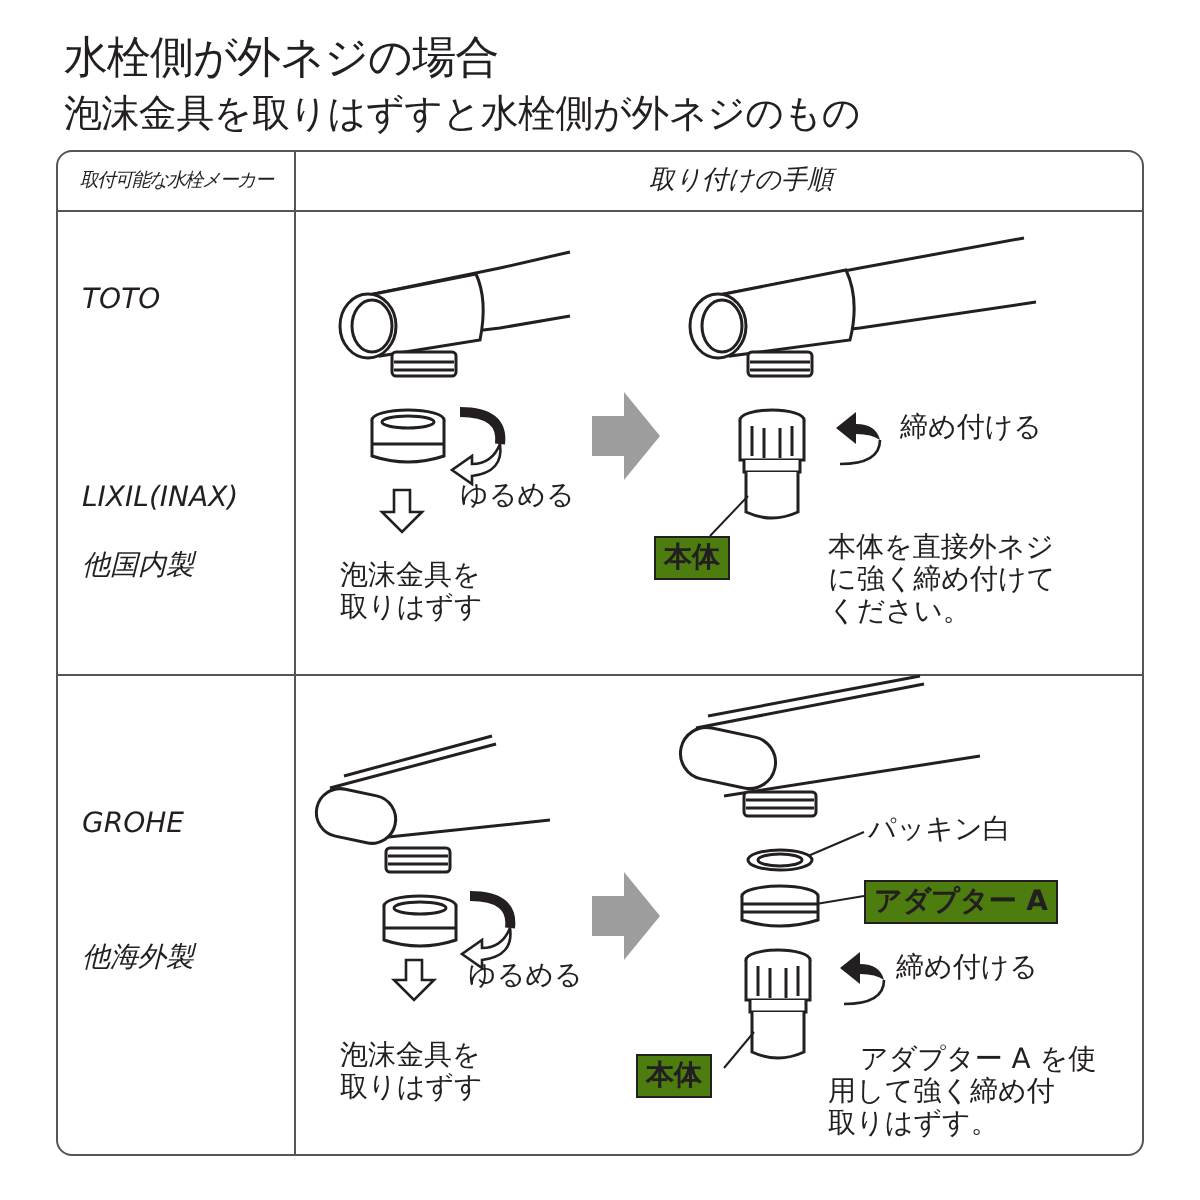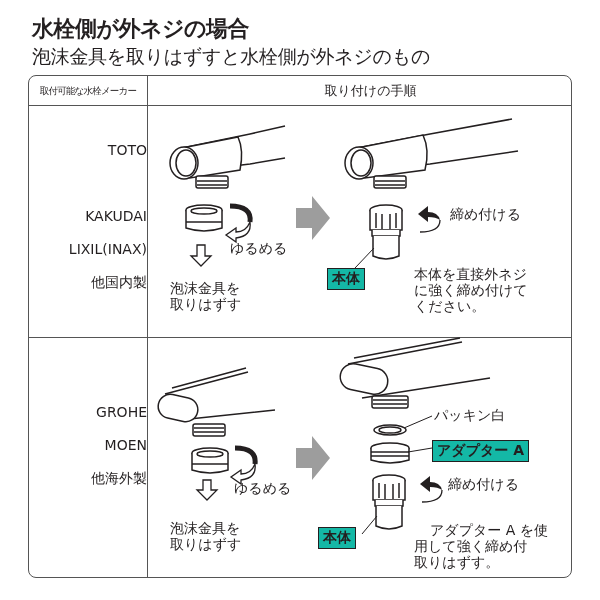--- a/index.html
+++ b/index.html
@@ -1,49 +1,47 @@
 <!DOCTYPE html>
 <html><head>
 <meta charset="utf-8">
 <style>
   html,body{margin:0;padding:0;background:#fff;}
   body{width:600px;height:600px;position:relative;overflow:hidden;font-family:"DejaVu Sans","Liberation Sans",sans-serif;color:#231f20;}
-  .title{position:absolute;left:32px;top:14px;font-size:22px;font-weight:bold;letter-spacing:-0.5px;}
+  .title{position:absolute;left:32px;top:14px;font-size:22px;font-weight:normal;letter-spacing:-0.5px;}
   .subtitle{position:absolute;left:32px;top:44px;font-size:19px;letter-spacing:-0.3px;}
-  .table{position:absolute;left:28px;top:75px;width:544px;height:503px;border:1.5px solid #555;border-radius:8px;box-sizing:border-box;}
+  .table{position:absolute;left:28px;top:75px;width:544px;height:503px;border:1.5px solid #555;border-radius:8px;box-sizing:border-box;font-style:italic;}
   .hline{position:absolute;left:0;right:0;height:0;border-top:1.5px solid #555;}
   .vline{position:absolute;top:0;bottom:0;width:0;border-left:1.5px solid #555;left:118px;}
   .hdr{position:absolute;top:0;height:29px;line-height:29px;font-size:11px;text-align:center;}
   .hdr.l{left:0;width:118px;font-size:9.5px;letter-spacing:-0.8px;}
   .hdr.r{left:118px;right:0;font-size:13px;margin-left:23px;}
-  .mk{position:absolute;left:0;width:118px;text-align:right;font-size:14px;}
+  .mk{position:absolute;left:12px;width:118px;text-align:left;font-size:14px;}
   .txt{position:absolute;font-size:14px;line-height:16px;white-space:nowrap;}
-  .box{position:absolute;border:1.5px solid #231f20;font-weight:bold;font-size:14px;padding:1px 4px;background:#14b8a6;}
+  .box{position:absolute;border:1.5px solid #231f20;font-weight:bold;font-size:14px;padding:1px 4px;background:#4d7c0f;}
   svg{position:absolute;overflow:visible;}
 </style>
 </head>
 <body>
 
 <div class="title">水栓側が外ネジの場合</div>
 <div class="subtitle">泡沫金具を取りはずすと水栓側が外ネジのもの</div>
 
 <div class="table">
   <div class="hdr l">取付可能な水栓メーカー</div>
   <div class="hdr r">取り付けの手順</div>
   <div class="hline" style="top:29px"></div>
   <div class="hline" style="top:261px"></div>
   <div class="vline"></div>
 
   <div class="mk" style="top:66px">TOTO</div>
-  <div class="mk" style="top:132px">KAKUDAI</div>
   <div class="mk" style="top:165px">LIXIL(INAX)</div>
   <div class="mk" style="top:328px">GROHE</div>
 
   <div class="mk" style="top:198px">他国内製</div>
-  <div class="mk" style="top:361px">MOEN</div>
   <div class="mk" style="top:394px">他海外製</div>
 </div>
 
 <svg width="600" height="600" style="left:0;top:0;pointer-events:none">
 
   <g fill="#fff" stroke="#231f20" stroke-width="1.5">
     <path d="M182 148 L250 134 L285 126 M200 170 L250 164 L285 158"></path>
     <path d="M182 148 L238 137 Q244 150 240 170 L190 178 Z"></path>
     <ellipse cx="184" cy="163" rx="14" ry="16"></ellipse>
     <ellipse cx="186" cy="163" rx="10" ry="13"></ellipse>

